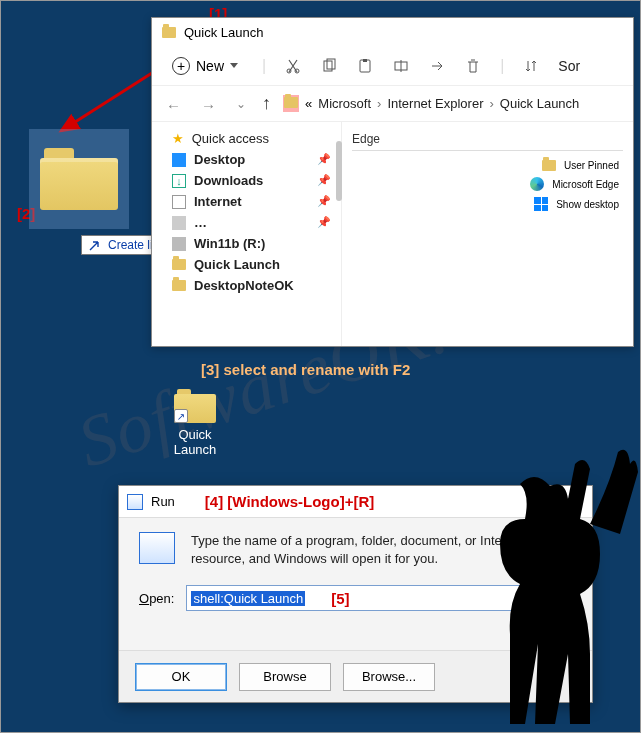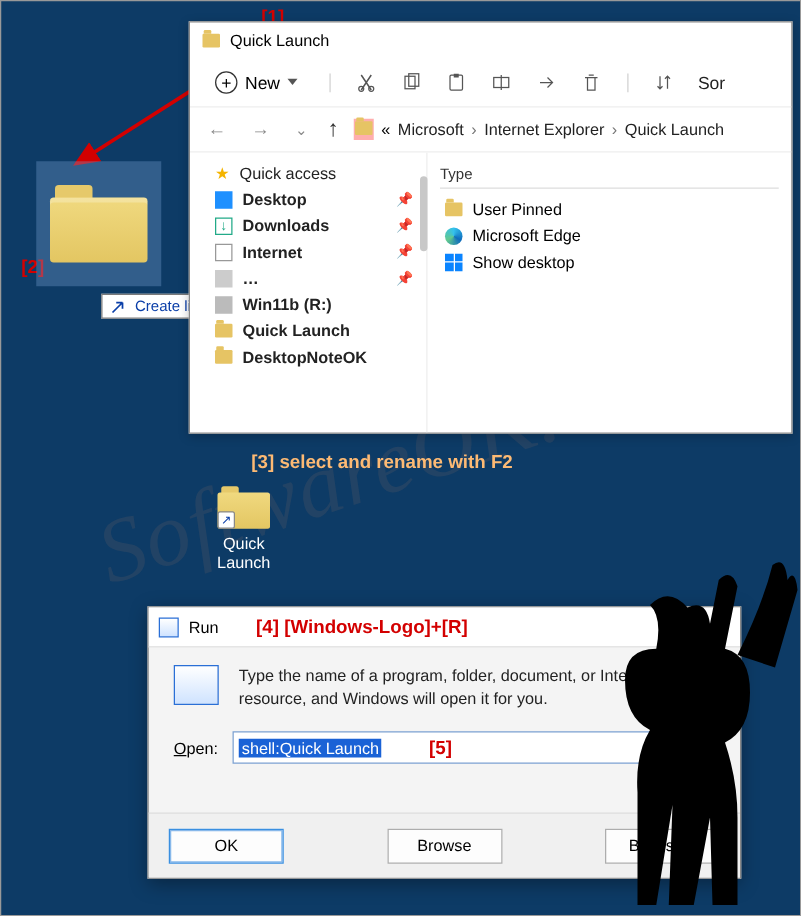--- a/index.html
+++ b/index.html
@@ -48,21 +48,21 @@
 .sqicon { width:14px; height:14px; display:inline-block; }
 .sq-desk { background:#1e90ff; }
 .sq-dl { background:#fff; border:1px solid #2a8; display:flex; align-items:center; justify-content:center; color:#2a8; font-size:11px; }
 .sq-doc { background:#fff; border:1px solid #999; }
 .sq-drive { background:#bbb; }
 .sq-fold { width:14px; height:11px; background:#e6c464; border-radius:1px; position:relative; display:inline-block; }
 .sq-fold::before { content:""; position:absolute; left:1px; top:-3px; width:6px; height:3px; background:#e6c464; border-radius:1px 1px 0 0; }
 
 .ex-main { flex:1; padding:6px 10px; }
 .ex-main .hdr { font-size:12px; color:#333; border-bottom:1px solid #ddd; padding:4px 0; margin-bottom:6px; }
-.ex-main .row { display:flex; align-items:center; gap:8px; padding:3px 4px; font-size:13px; }
+.ex-main .row { display:flex; align-items:center; gap:8px; padding:3px 4px; font-size:10px;justify-content:flex-end; }
 .edge-i { width:14px; height:14px; border-radius:50%; background:conic-gradient(#34c1ed, #0f6cbd, #62c98f, #34c1ed); display:inline-block; }
 .ini-i { width:14px; height:14px; background:#fff; border:1px solid #999; display:inline-block; position:relative; }
 .ini-i::after { content:""; position:absolute; left:2px; top:7px; width:8px; height:1px; background:#aaa; box-shadow:0 -3px 0 #aaa, 0 3px 0 #aaa; }
 .win-i { width:14px; height:14px; display:inline-grid; grid-template-columns:1fr 1fr; grid-template-rows:1fr 1fr; gap:1px; }
 .win-i span { background:#0a84ff; }
 
 
 .ex-nav-scroll { position:absolute; left:335px; top:140px; width:6px; height:60px; background:#c8c8c8; border-radius:3px; }
 
 
@@ -78,23 +78,23 @@
 .run-title .ricon { width:16px; height:16px; border:1px solid #2a6fd6; display:inline-block; margin-right:8px; background:linear-gradient(#fff,#cfe3ff); }
 .run-title .rt { font-size:13px; }
 .run-title .rx { margin-left:auto; width:36px; height:28px; display:flex; align-items:center; justify-content:center; font-size:14px; }
 .run-body { padding:14px 20px 6px; flex:1; }
 .run-msg { display:flex; gap:16px; margin-bottom:18px; }
 .run-msg .bigicon { width:36px; height:32px; border:1px solid #2a6fd6; background:linear-gradient(#fff,#cfe3ff); flex:0 0 auto; }
 .run-msg .txt { font-size:13px; color:#222; line-height:1.35; }
 .run-open { display:flex; align-items:center; gap:12px; }
 .run-open label { font-size:13px; }
 .run-open label u { text-decoration:underline; }
-.run-input { flex:1; height:26px; border:1px solid #7a9fd0; background:#fff; font-size:13px; padding:0 4px; display:flex; align-items:center;gap:12px; }
+.run-input { flex:1; height:26px; border:1px solid #7a9fd0; background:#fff; font-size:13px; padding:0 4px; display:flex; align-items:center; }
 .run-input .sel { background:#1a62d6; color:#fff; padding:0 2px; }
-.run-buttons { height:52px; border-top:1px solid #ddd; background:#f0f0f0; display:flex; align-items:center; justify-content:space-between; gap:12px; padding:0 16px; }
+.run-buttons { height:52px; border-top:1px solid #ddd; background:#f0f0f0; display:flex; align-items:center; justify-content:flex-start; gap:12px; padding:0 16px; }
 .run-buttons button { width:92px; height:28px; background:#fdfdfd; border:1px solid #adadad; font-size:13px; cursor:pointer; }
 .run-buttons button.ok { border:1px solid #3a8fe0; box-shadow:0 0 0 1px #87b8ea inset; }
 
 
 .wm { position:absolute; left:50%; top:50%; transform:translate(-50%,-50%) rotate(-18deg); font-size:72px; color:rgba(90,90,100,0.28); font-family:"Times New Roman", serif; font-style:italic; pointer-events:none; white-space:nowrap; letter-spacing:1px; }
 
 
 .sil { position:absolute; right:0; bottom:8px; width:200px; height:300px; pointer-events:none; }
 </style>
 </head>
@@ -238,21 +238,21 @@
           <span class="sq-fold"></span>
           <span>Quick Launch</span>
         </div>
       <div class="item">
           <span class="sq-fold"></span>
           <span>DesktopNoteOK</span>
         </div>
     </div>
 
     <div class="ex-main">
-      <div class="hdr">Type</div>
+      <div class="hdr">Edge</div>
       <div class="row">
           <span class="sq-fold"></span>
           <span>User Pinned</span>
         </div>
       <div class="row">
           <span class="edge-i"></span>
           <span>Microsoft Edge</span>
         </div>
       <div class="row">
           <span class="win-i">

